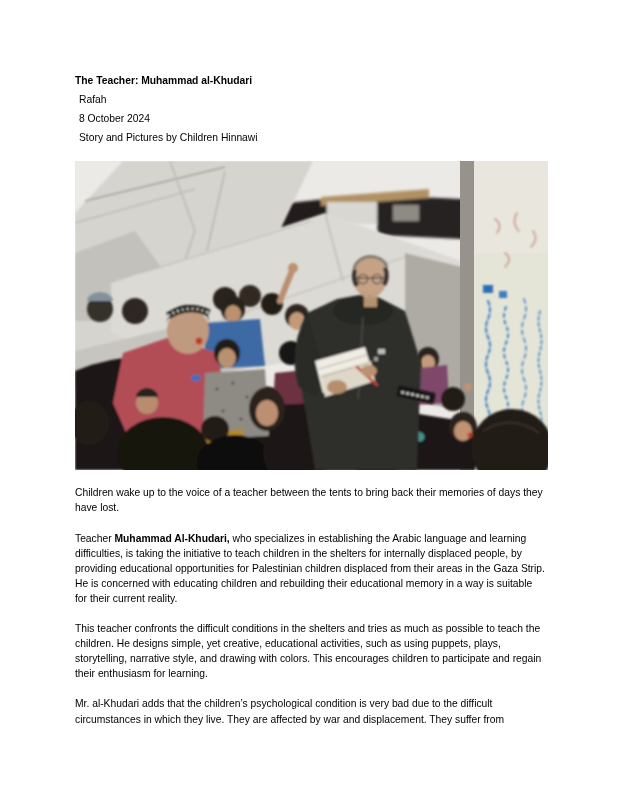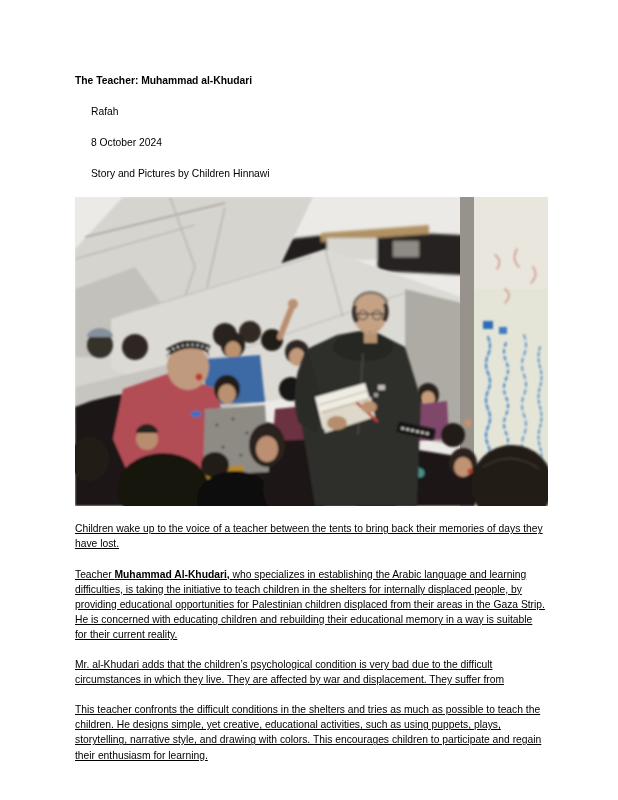--- a/index.html
+++ b/index.html
@@ -24,28 +24,28 @@
   }
   .content, .content p, .content h1 {
     font-size: 10.3px;
     line-height: 15.1px;
     font-weight: normal;
   }
   h1.title {
     margin: 0;
     font-weight: bold;
   }
-  .meta { margin: 16px; }
+  .meta { margin: 4px; }
   figure.photo {
     margin: 16px 0 0 0;
     width: 473px; height: 309px;
     overflow: hidden;
   }
   figure.photo svg { display: block; width: 473px; height: 309px; }
-  .body-par { margin: 15px 0 0 0; text-decoration: underline; }
+  .body-par { margin: 15px 0 0 0; }
   .body-par strong { font-weight: bold; }
 </style>
 </head>
 <body>
 
 <div class="page">
   <div class="content">
 
     <header>
       <h1 class="title">The Teacher: Muhammad al-Khudari</h1>
@@ -209,18 +209,18 @@
           <line x1="282" y1="206" x2="302" y2="224" stroke="#c23f35" stroke-width="2.4" stroke-linecap="round"></line>
           <ellipse cx="262" cy="226" rx="10" ry="7" fill="#b68e6d"></ellipse>
           <ellipse cx="294" cy="210" rx="8" ry="6" fill="#bb9271"></ellipse>
         </g>
       </svg>
     </figure>
 
     <main>
       <p class="body-par">Children wake up to the voice of a teacher between the tents to bring back their memories of days they have lost.</p>
       <p class="body-par"><span>Teacher </span><strong>Muhammad Al-Khudari,</strong><span> who specializes in establishing the Arabic language and learning difficulties, is taking the initiative to teach children in the shelters for internally displaced people, by providing educational opportunities for Palestinian children displaced from their areas in the Gaza Strip. He is concerned with educating children and rebuilding their educational memory in a way is suitable for their current reality.</span></p>
+      <p class="body-par">This teacher confronts the difficult conditions in the shelters and  tries as much as possible to teach the children. He designs simple, yet creative, educational activities, such as using puppets, plays, storytelling, narrative style, and drawing with colors. This encourages children to participate and regain their enthusiasm for learning.</p>
       <p class="body-par">Mr. al-Khudari adds that the children’s psychological condition is very bad due to the difficult circumstances in which they live. They are affected by war and displacement. They suffer from</p>
-      <p class="body-par">This teacher confronts the difficult conditions in the shelters and  tries as much as possible to teach the children. He designs simple, yet creative, educational activities, such as using puppets, plays, storytelling, narrative style, and drawing with colors. This encourages children to participate and regain their enthusiasm for learning.</p>
     </main>
 
   </div>
 </div>
 
 </body></html>

